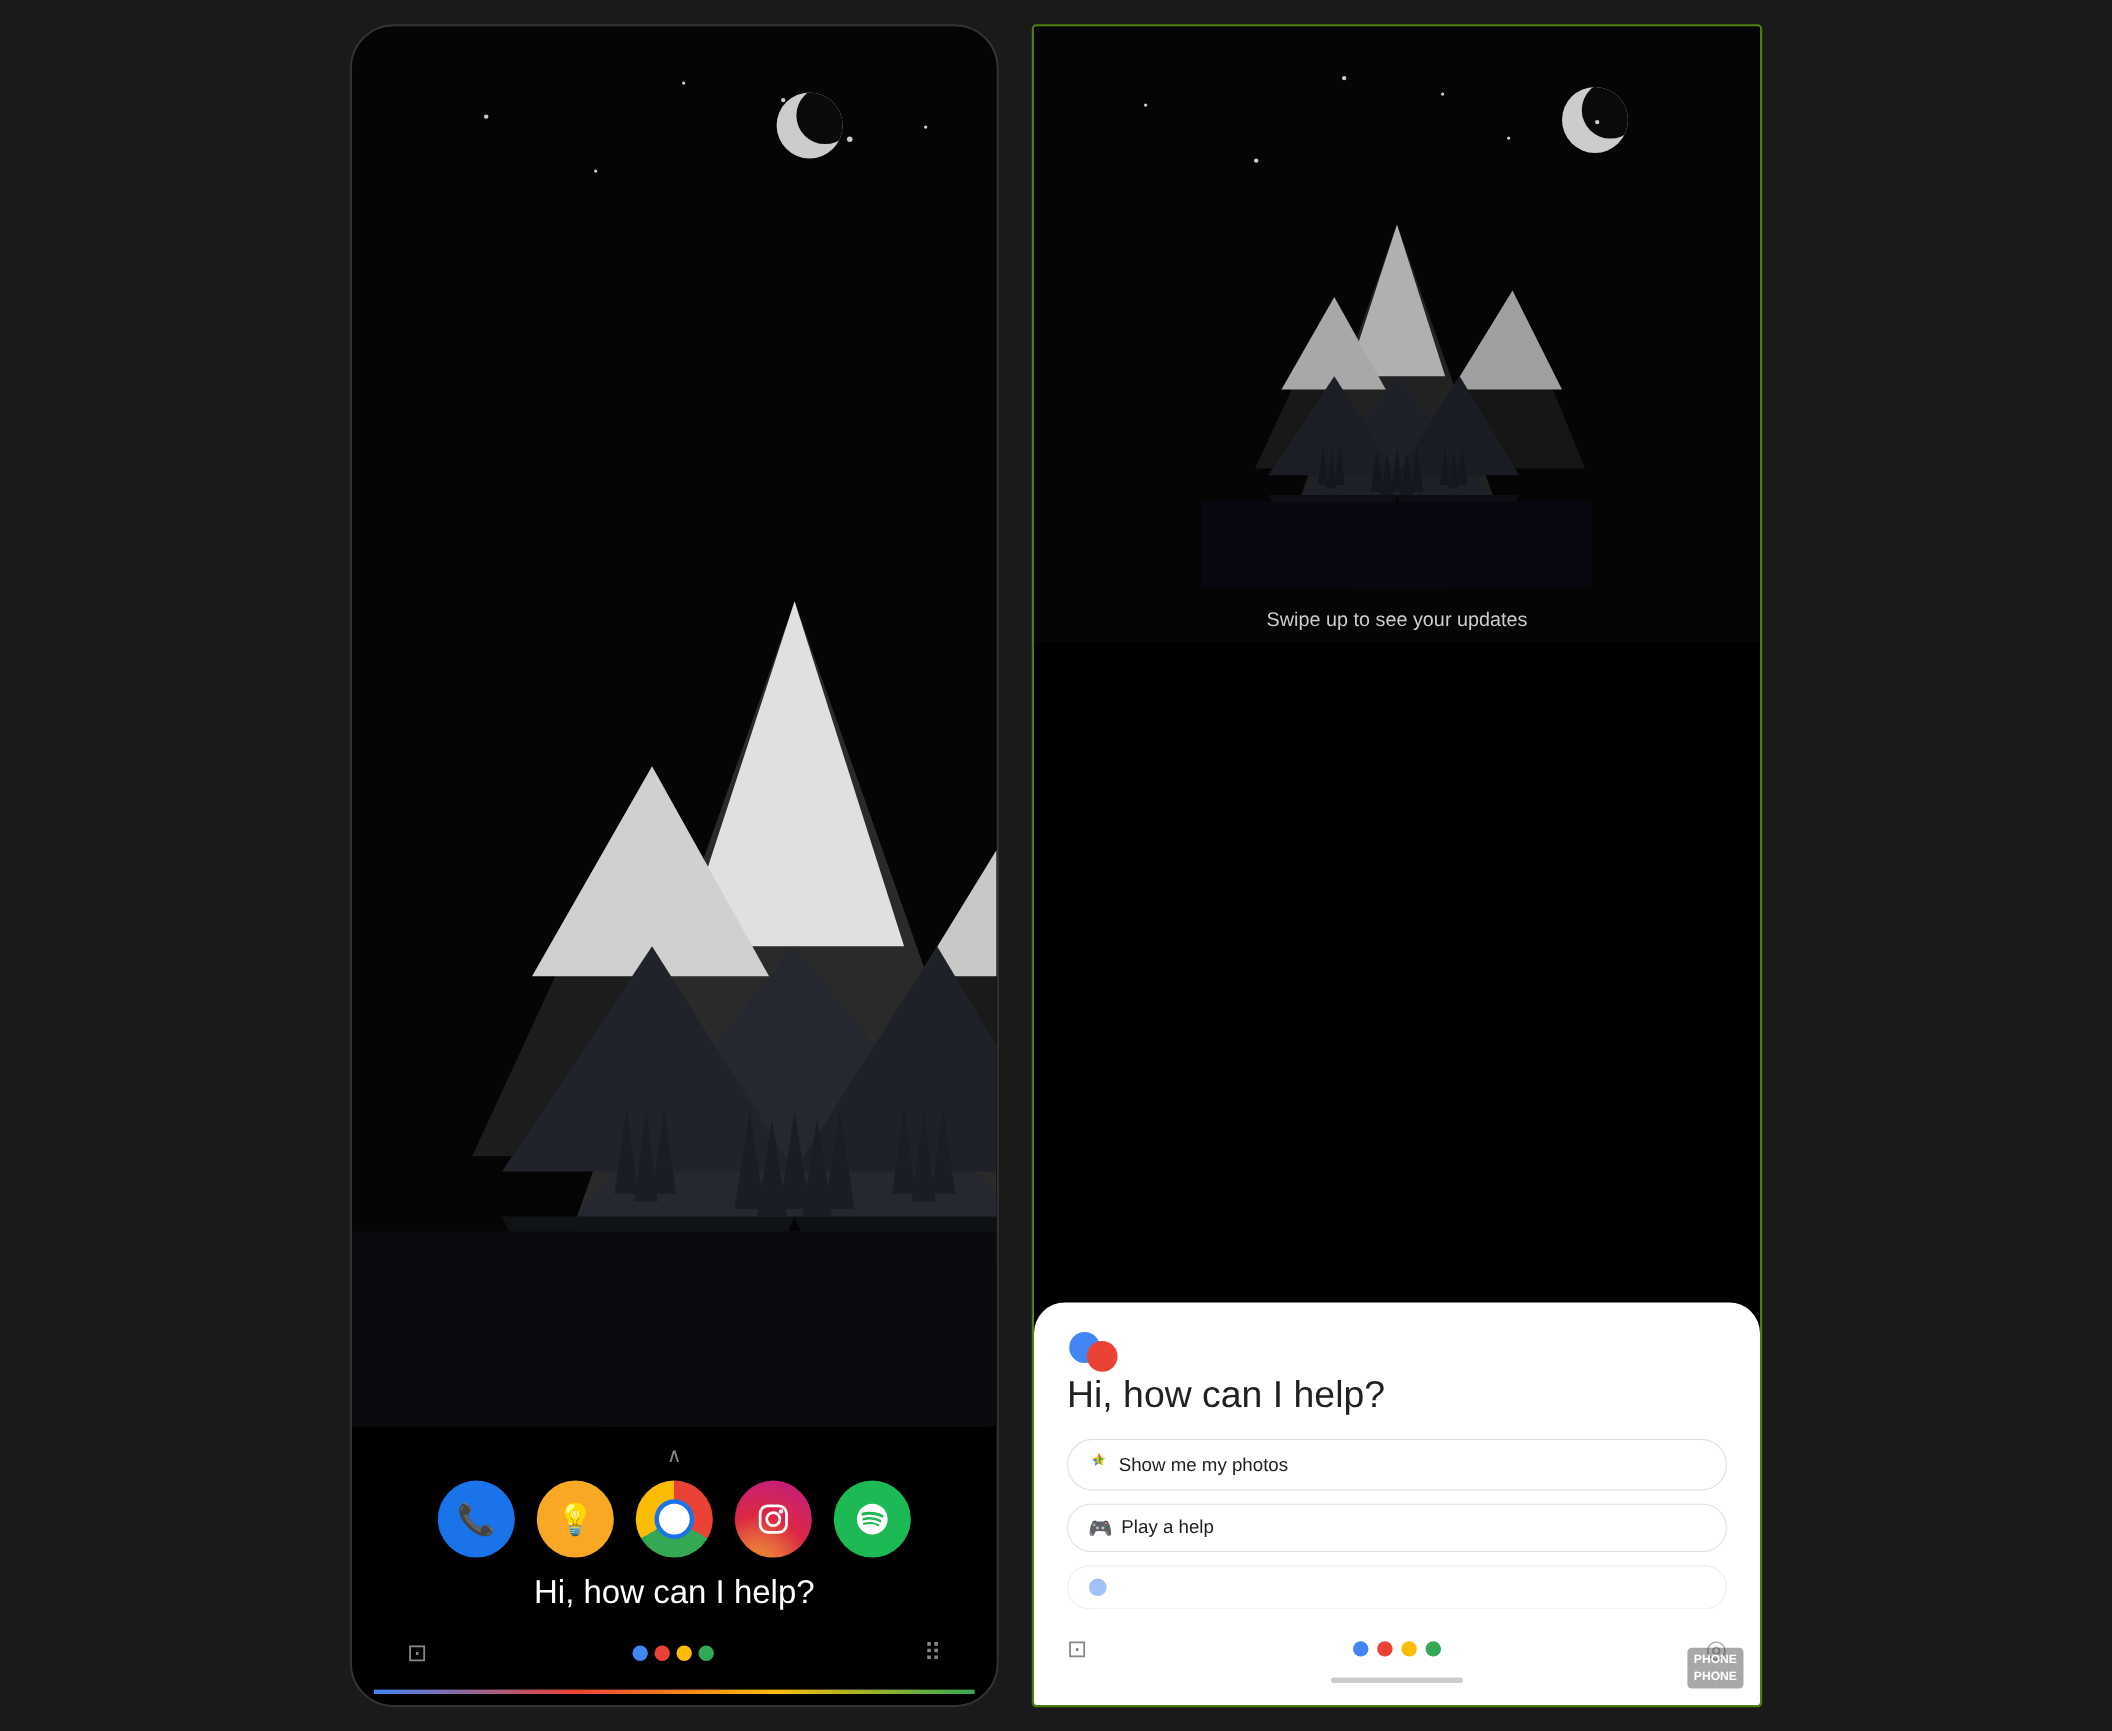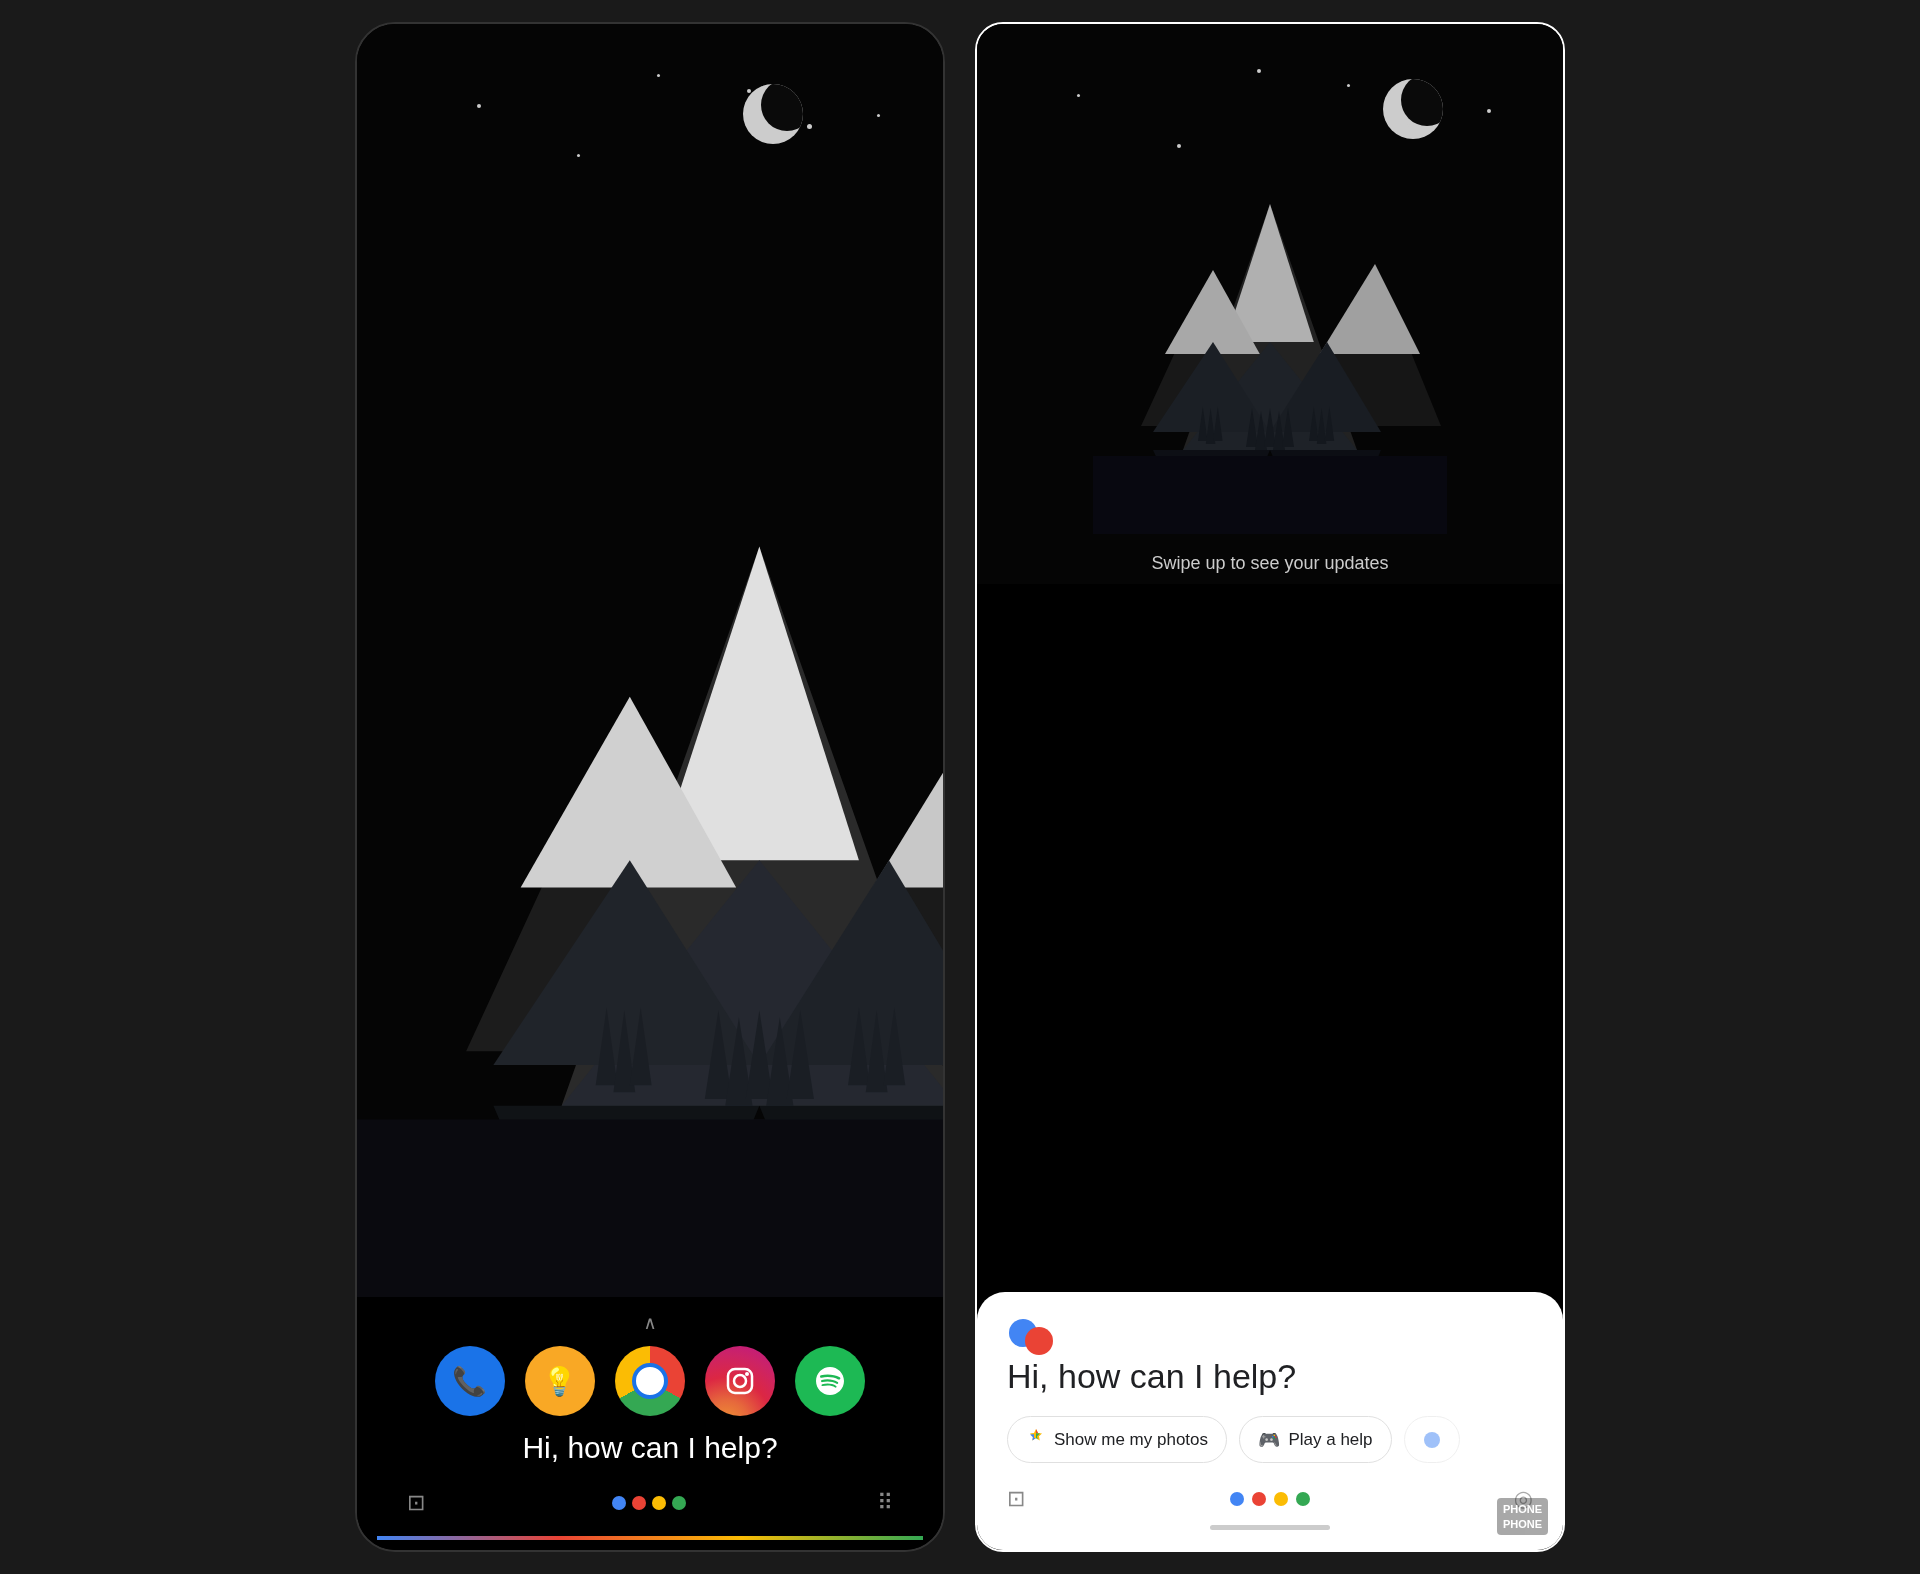--- a/index.html
+++ b/index.html
@@ -33,25 +33,25 @@
       border-radius: 40px;
       border: 2px solid #333;
       overflow: hidden;
       position: relative;
       display: flex;
       flex-direction: column;
     }
 
     
     .phone-right {
-      width: 590px;
+      width: 664px;
       height: 1530px;
       background: #000;
-      border-radius: 28px;
-      border: 2px solid #ffffff;
+      border-radius: 4px;
+      border: 2px solid #4d7c0f;
       overflow: hidden;
       position: relative;
       display: flex;
       flex-direction: column;
     }
 
     
     .night-sky {
       flex: 1;
       background: #050505;
@@ -224,20 +224,21 @@
       color: #202124;
       font-weight: 400;
       margin-bottom: 20px;
     }
 
     .suggestion-chips {
       display: flex;
       gap: 12px;
       margin-bottom: 18px;
       overflow: hidden;
+      flex-direction: column;
     }
 
     .chip {
       display: flex;
       align-items: center;
       gap: 8px;
       padding: 10px 18px;
       border: 1.5px solid #e0e0e0;
       border-radius: 24px;
       font-size: 17px;

